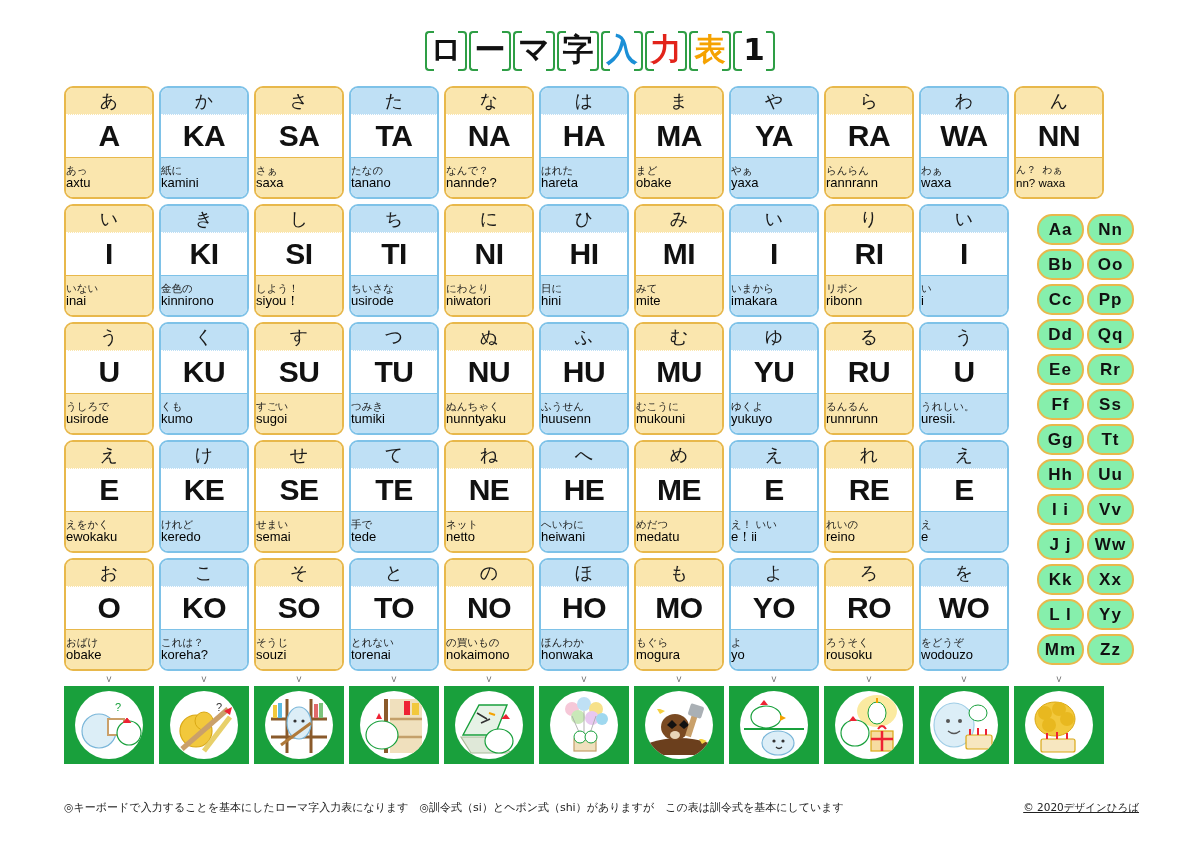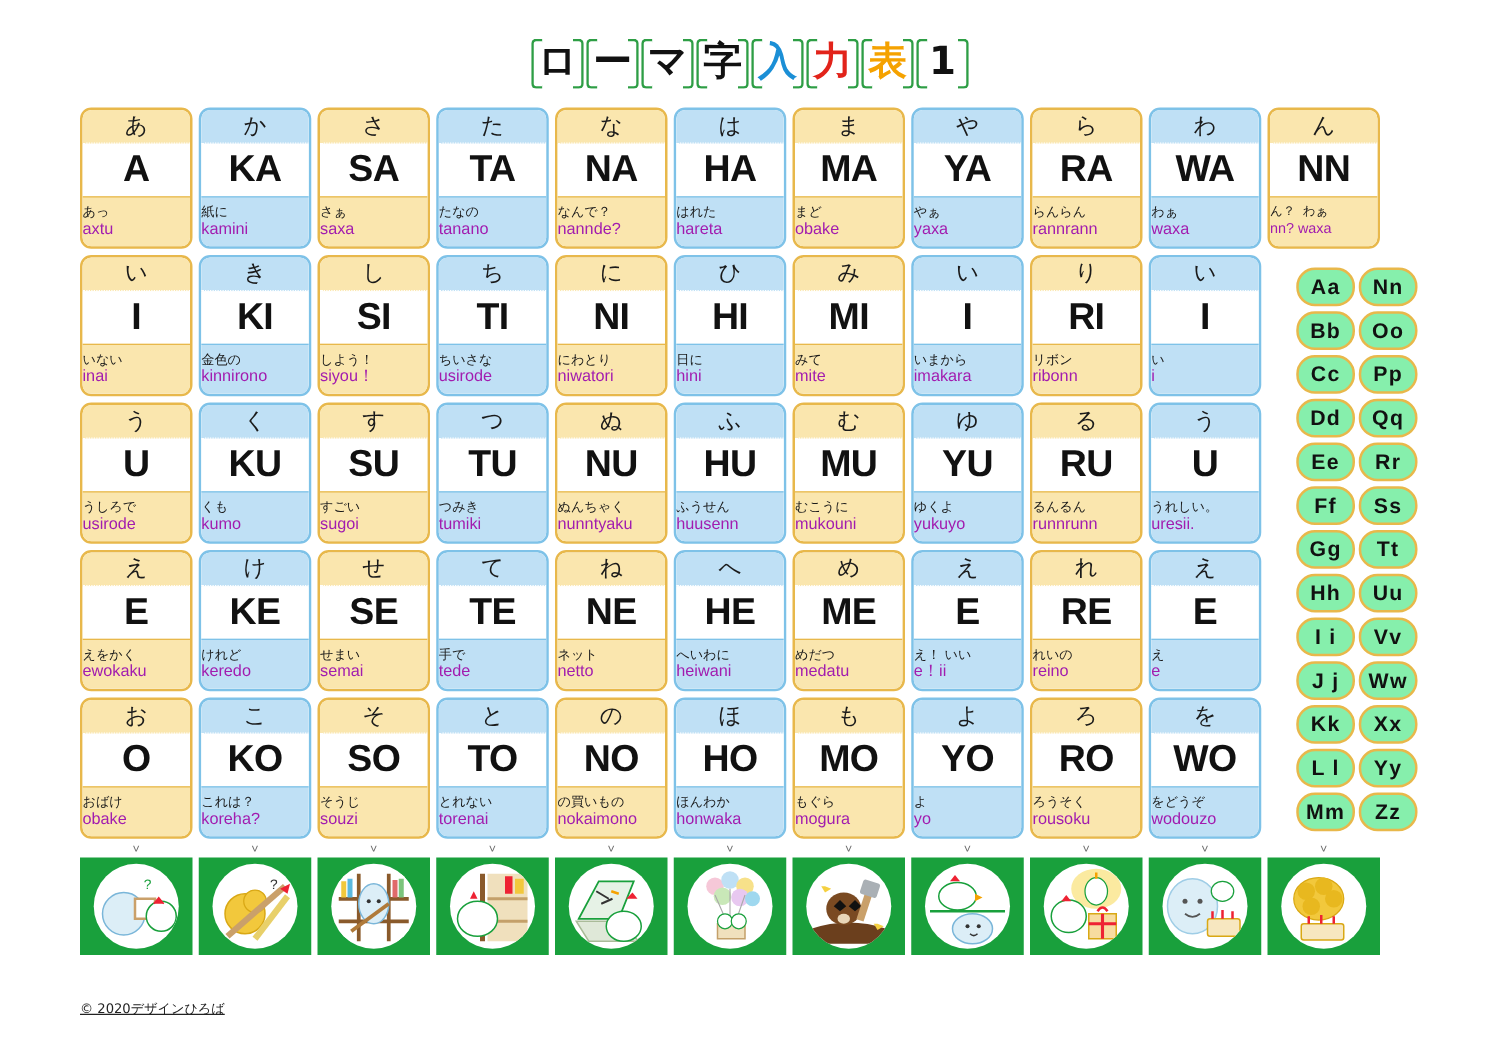--- a/index.html
+++ b/index.html
@@ -75,21 +75,21 @@
     line-height: 1.15;
     border-top: 1px solid #e8b84b;
   }
   .cell.blue .cell-ex { background: #bfe0f5; border-top-color: #7ec2e8; }
   .cell-ex .jp {
     font-size: 10.5px; color: #1a1a1a;
     font-family: "DejaVu Sans", sans-serif;
     white-space: nowrap;
   }
   .cell-ex .ro {
-    font-size: 13px; color: #a21caf; white-space: nowrap;
+    font-size: 13px; color: #000000; white-space: nowrap;
   }
   .cell-ex.small .jp { font-size: 10px; font-family: Liberation Mono, monospace; }
   .cell-ex.small .ro { font-size: 11.5px; }
 
   
   .alpha-col {
     position: absolute; top: 214px; left: 1037px;
     display: flex; flex-direction: column; gap: 4px;
   }
   .alpha-row { display: flex; gap: 3px; }
@@ -799,16 +799,17 @@
         <div class="alpha-pill">L l</div>
         <div class="alpha-pill">Yy</div>
       </div>
       <div class="alpha-row">
         <div class="alpha-pill">Mm</div>
         <div class="alpha-pill">Zz</div>
       </div>
     </div>
 
   <div class="footer">
+    <div class="footer-note">◎キーボードで入力することを基本にしたローマ字入力表になります　◎訓令式（si）とヘボン式（shi）がありますが　この表は訓令式を基本にしています</div>
     <div class="footer-copy">© 2020デザインひろば</div>
   </div>
 
 </div>
 
 </body></html>

